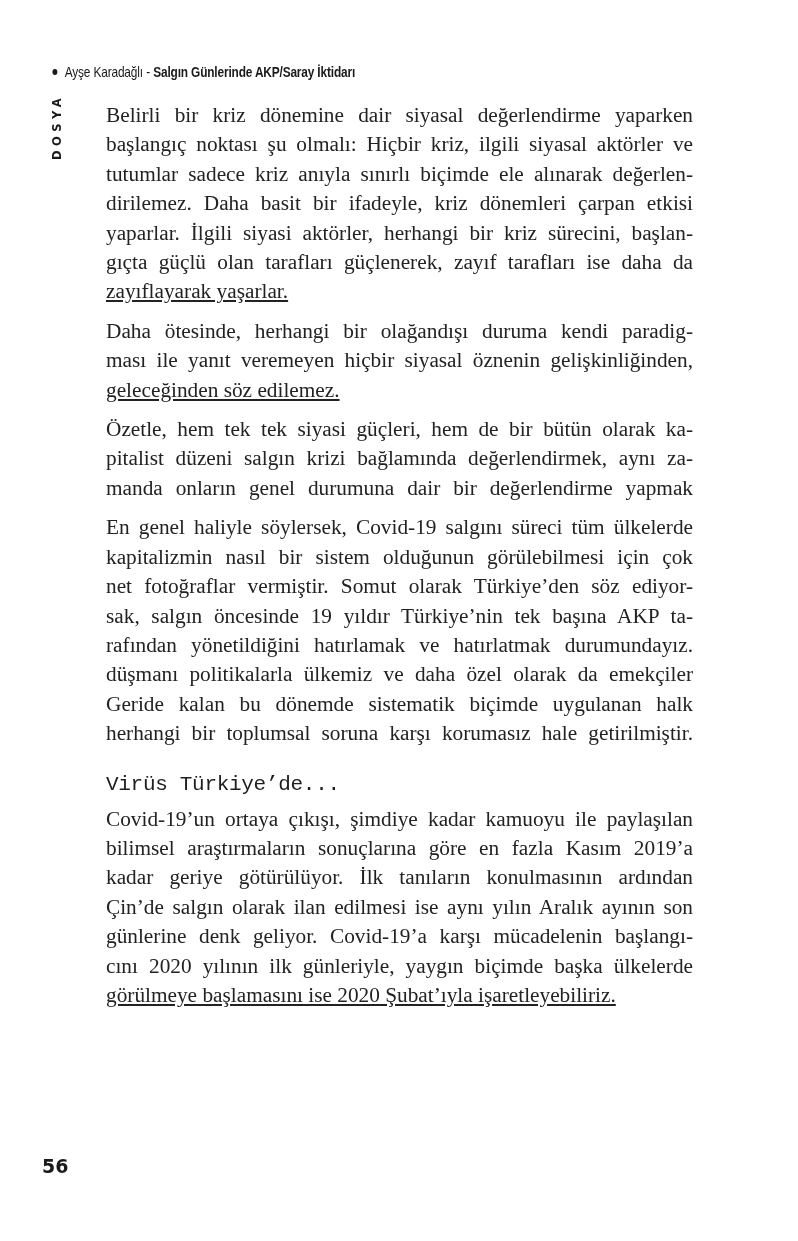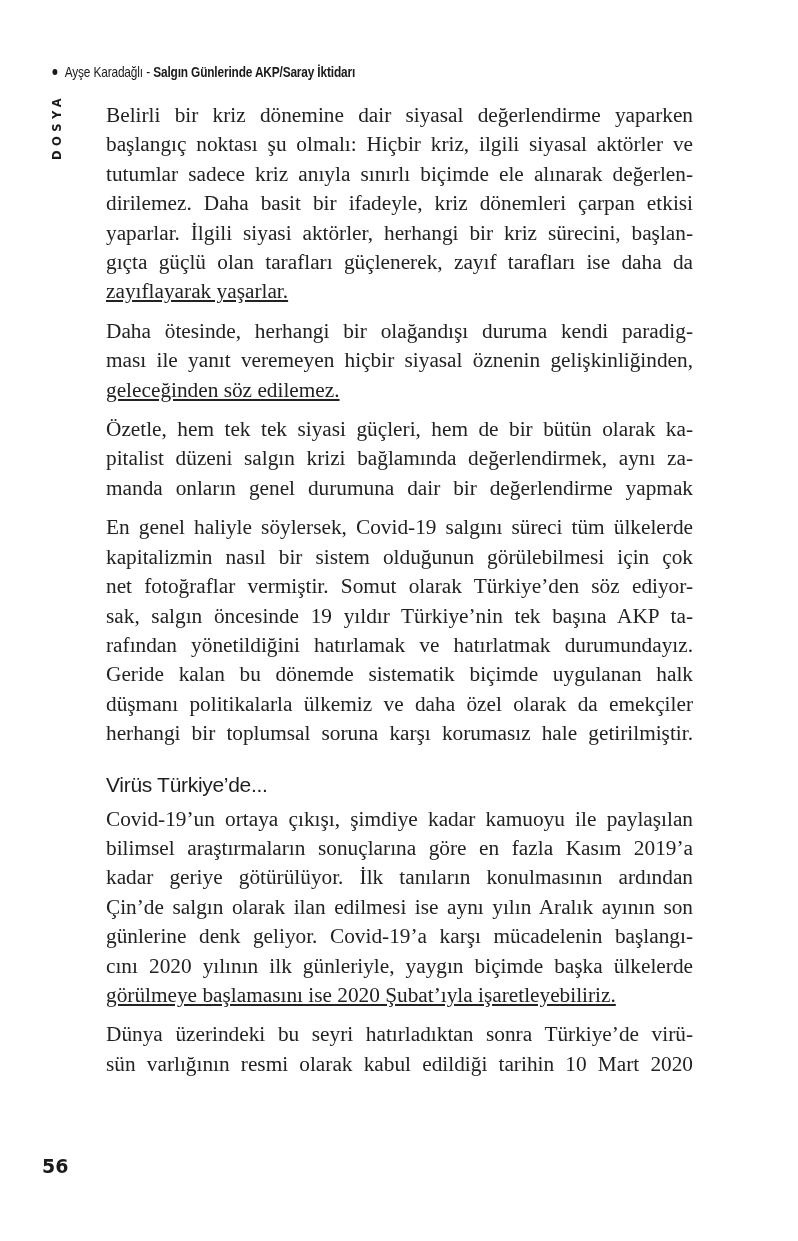--- a/index.html
+++ b/index.html
@@ -25,21 +25,21 @@
   }
   .content {
     position: absolute; left: 106px; top: 101px; width: 587px;
     font-family: "Liberation Serif", "DejaVu Serif", serif;
     font-size: 21.3px; line-height: 29.4px; color: #222;
   }
   .content p { margin: 0 0 10px 0; text-align: justify; hyphens: manual; }
   .content p .ln { display: block; text-align: justify; text-align-last: justify; white-space: nowrap; }
   .content p .ln.last { text-align-last: left; text-decoration: underline; }
   .section-heading {
-    font-family: Liberation Sans, sans-serif; font-size: 21px; font-weight: normal;
+    font-family: Liberation Mono, monospace; font-size: 21px; font-weight: normal;
     color: #1e1e1e; margin: 22px 0 6px 0; line-height: 28px; letter-spacing: -0.3px;
   }
   .page-number {
     position: absolute; left: 42px; top: 1155px;
     font-family: "DejaVu Sans", sans-serif; font-size: 19px; font-weight: bold; color: #1a1a1a;
   }
 </style>
 </head>
 <body>
 
@@ -70,35 +70,31 @@
     <span class="ln">Özetle, hem tek tek siyasi güçleri, hem de bir bütün olarak ka-</span>
     <span class="ln">pitalist düzeni salgın krizi bağlamında değerlendirmek, aynı za-</span>
     <span class="ln">manda onların genel durumuna dair bir değerlendirme yapmak</span>
   </p>
   <p>
     <span class="ln">En genel haliyle söylersek, Covid-19 salgını süreci tüm ülkelerde</span>
     <span class="ln">kapitalizmin nasıl bir sistem olduğunun görülebilmesi için çok</span>
     <span class="ln">net fotoğraflar vermiştir. Somut olarak Türkiye’den söz ediyor-</span>
     <span class="ln">sak, salgın öncesinde 19 yıldır Türkiye’nin tek başına AKP ta-</span>
     <span class="ln">rafından yönetildiğini hatırlamak ve hatırlatmak durumundayız.</span>
+    <span class="ln">düşmanı politikalarla ülkemiz ve daha özel olarak da emekçiler</span>
     <span class="ln">Geride kalan bu dönemde sistematik biçimde uygulanan halk</span>
-    <span class="ln">düşmanı politikalarla ülkemiz ve daha özel olarak da emekçiler</span>
     <span class="ln">herhangi bir toplumsal soruna karşı korumasız hale getirilmiştir.</span>
   </p>
 
   <h2 class="section-heading">Virüs Türkiye’de...</h2>
 
   <p>
     <span class="ln">Covid-19’un ortaya çıkışı, şimdiye kadar kamuoyu ile paylaşılan</span>
     <span class="ln">bilimsel araştırmaların sonuçlarına göre en fazla Kasım 2019’a</span>
     <span class="ln">kadar geriye götürülüyor. İlk tanıların konulmasının ardından</span>
     <span class="ln">Çin’de salgın olarak ilan edilmesi ise aynı yılın Aralık ayının son</span>
     <span class="ln">günlerine denk geliyor. Covid-19’a karşı mücadelenin başlangı-</span>
     <span class="ln">cını 2020 yılının ilk günleriyle, yaygın biçimde başka ülkelerde</span>
     <span class="ln last">görülmeye başlamasını ise 2020 Şubat’ıyla işaretleyebiliriz.</span>
   </p>
-  <p>
-    <span class="ln">Dünya üzerindeki bu seyri hatırladıktan sonra Türkiye’de virü-</span>
-    <span class="ln">sün varlığının resmi olarak kabul edildiği tarihin 10 Mart 2020</span>
-  </p>
 </div>
 
 <div class="page-number">56</div>
 
 </body></html>

